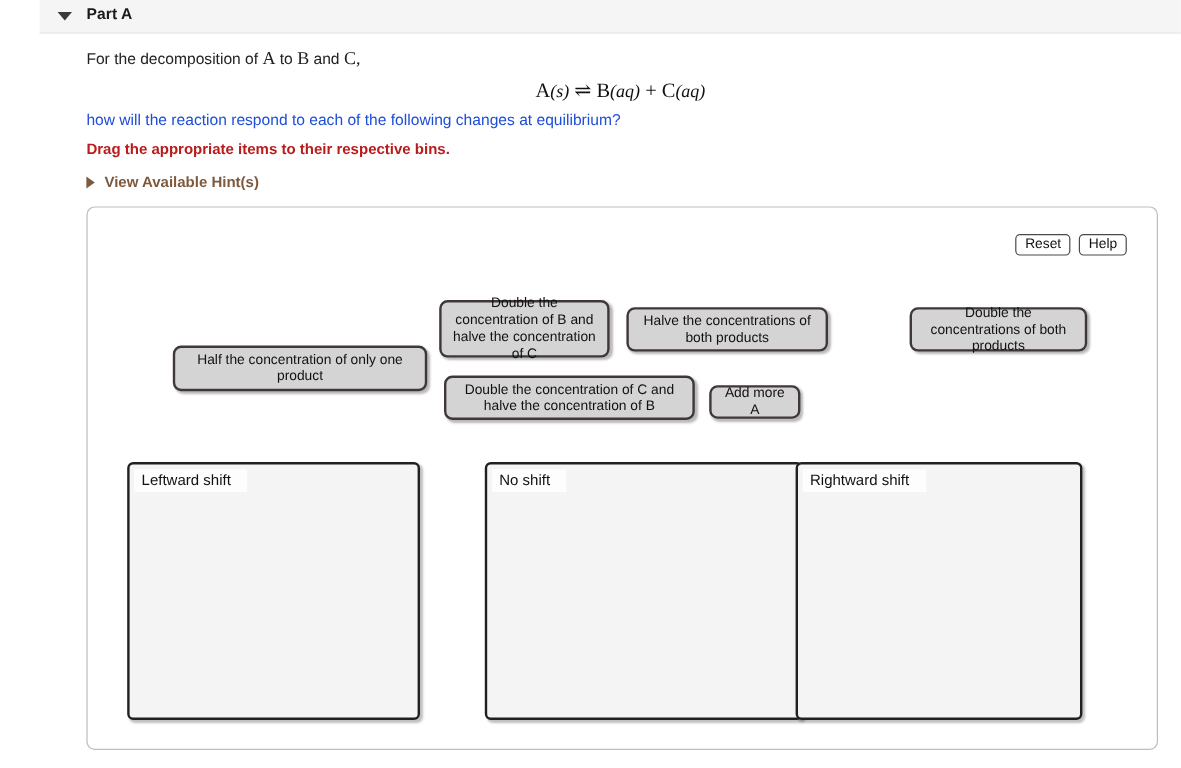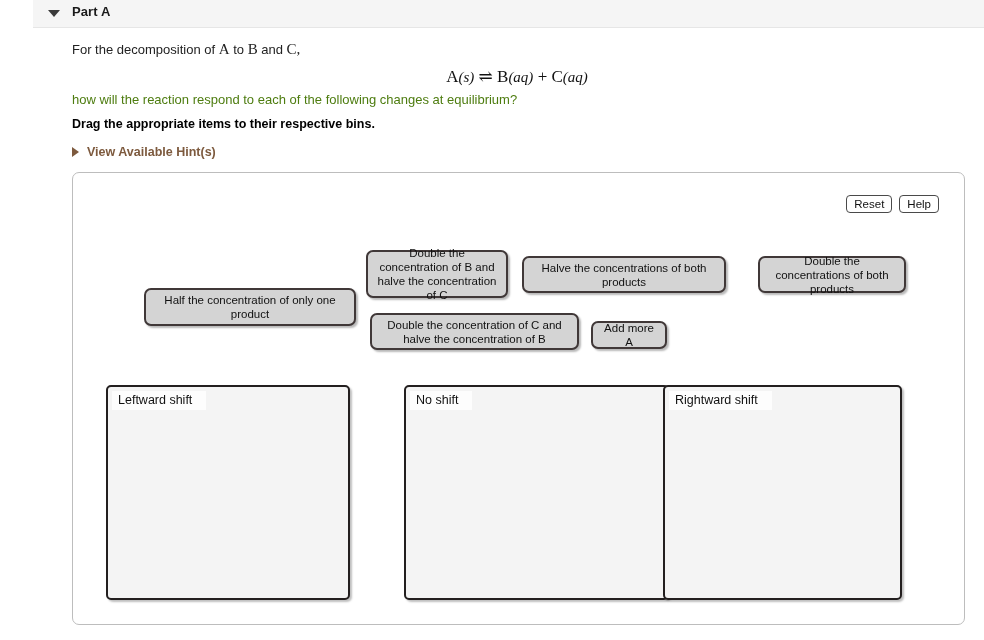--- a/index.html
+++ b/index.html
@@ -27,22 +27,22 @@
 
   
   .prompt{position:absolute;left:72px;top:40px;width:880px;}
   .line1{font-size:13px;line-height:18px;color:#222;}
   .mathtxt{font-family:"Liberation Serif","DejaVu Serif",serif;font-size:15px;}
   .equation{
     position:absolute;left:0;top:26px;width:890px;text-align:center;
     font-family:"Liberation Serif","DejaVu Serif",serif;font-size:17px;color:#111;
   }
   .equation .sub{font-style:italic;font-size:15px;}
-  .line2{position:absolute;left:0;top:51px;font-size:13px;line-height:18px;color:#4d7c0f;}
-  .line3{position:absolute;left:0;top:77px;font-size:12.5px;font-weight:bold;color:#000000;}
+  .line2{position:absolute;left:0;top:51px;font-size:13px;line-height:18px;color:#1d4ed8;}
+  .line3{position:absolute;left:0;top:77px;font-size:12.5px;font-weight:bold;color:#b91c1c;}
   .hintlink{
     position:absolute;left:0;top:104px;height:16px;
     display:flex;align-items:center;gap:8px;cursor:pointer;
   }
   .hint-tri{
     width:0;height:0;border-top:5px solid transparent;
     border-bottom:5px solid transparent;border-left:7px solid #7d5a3e;
   }
   .hint-label{font-size:12.5px;font-weight:bold;color:#7d5a3e;}
 
@@ -114,21 +114,21 @@
   <div class="answer-box">
     <div class="tool-btns">
       <div class="tool-btn">Reset</div>
       <div class="tool-btn">Help</div>
     </div>
   </div>
 
   <div id="chip-layer">
       <div class="chip" style="left: 144px; top: 256px; width: 212px; height: 38px; margin-top: 32px;">Half the concentration of only one product</div>
       <div class="chip" style="left: 366px; top: 250px; width: 142px; height: 48px;">Double the concentration of B and halve the concentration of C</div>
-      <div class="chip" style="left: 522px; top: 256px; width: 204px; height: 37px;">Halve the concentrations of both products</div>
+      <div class="chip" style="left: 522px; top: 256px; width: 168px; height: 37px;">Halve the concentrations of both products</div>
       <div class="chip" style="left: 742px; top: 256px; width: 148px; height: 37px; margin-left: 16px;">Double the concentrations of both products</div>
       <div class="chip" style="left: 370px; top: 313px; width: 209px; height: 37px;">Double the concentration of C and halve the concentration of B</div>
       <div class="chip" style="left: 591px; top: 321px; width: 76px; height: 28px;">Add more A</div>
     </div>
   <div id="bin-layer">
       <div class="bin" style="left: 106px; width: 244px;">
         <div class="bin-label">Leftward shift</div>
       </div>
       <div class="bin" style="left: 404px; width: 265px;">
         <div class="bin-label">No shift</div>

